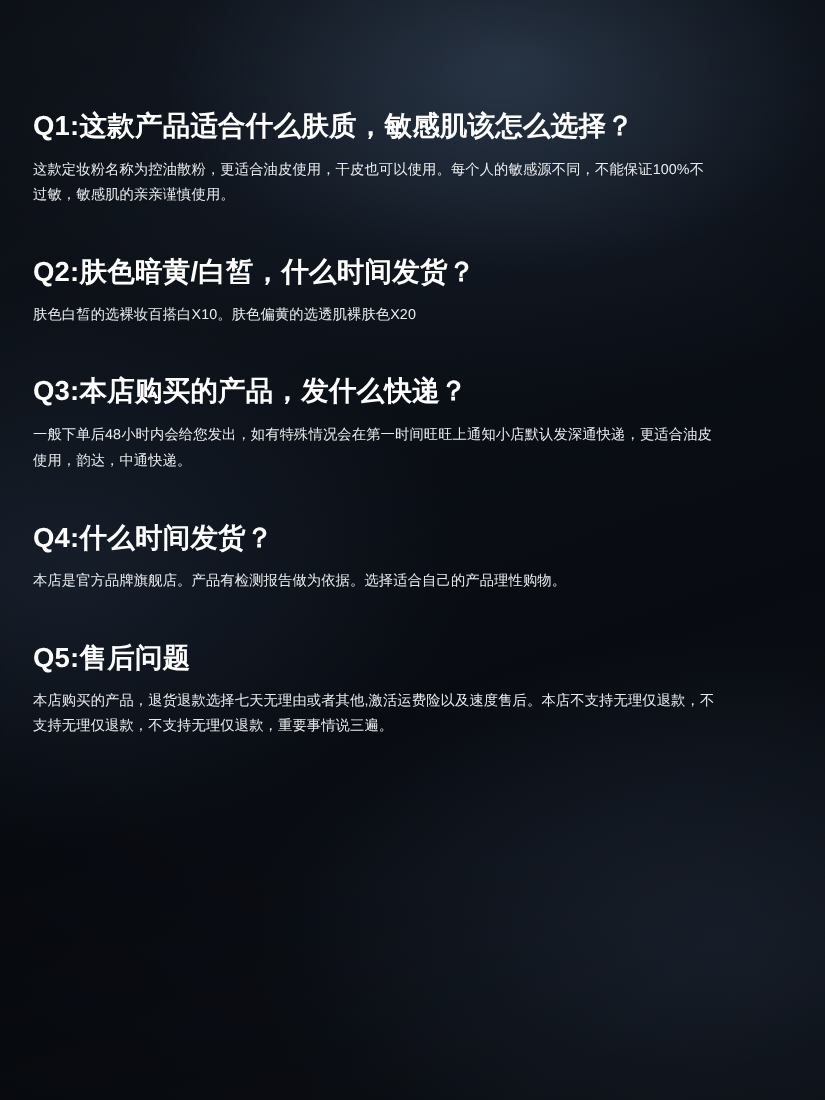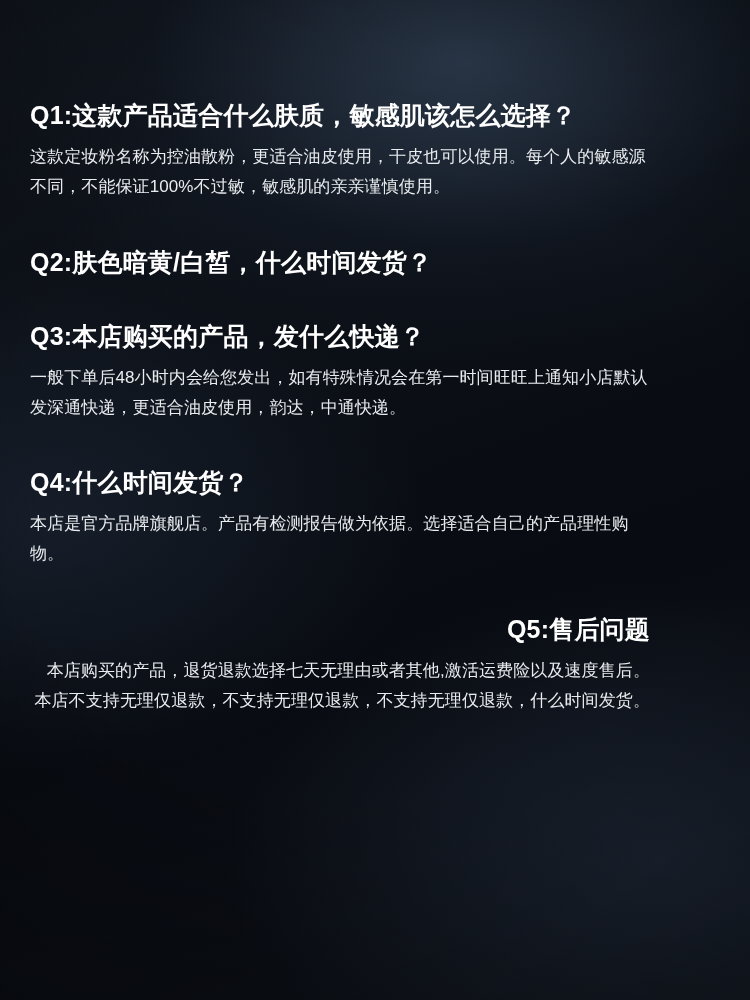--- a/index.html
+++ b/index.html
@@ -36,32 +36,31 @@
     top: 0;
     width: 680px;
     padding: 100px 30px 0 30px;
     box-sizing: border-box;
   }
   .qa-block {
     margin-bottom: 44px;
   }
   .qa-block:last-child {
     margin-bottom: 4px;
-    text-align: right;
   }
   .qa-question {
     font-size: 25px;
     font-weight: bold;
     color: #ffffff;
     letter-spacing: 0.2px;
     line-height: 1.2;
     margin: 0 0 12px 0;
   }
   .qa-answer {
-    font-size: 17px;
+    font-size: 13px;
     color: #e9ecef;
     line-height: 1.78;
     margin: 0;
     letter-spacing: 0.1px;
     font-weight: 400;
   }
 </style>
 </head>
 <body>
 
@@ -69,31 +68,32 @@
   <div class="vignette"></div>
   <div class="content">
 
     <div class="qa-block">
       <h2 class="qa-question">Q1:这款产品适合什么肤质，敏感肌该怎么选择？</h2>
       <p class="qa-answer">这款定妆粉名称为控油散粉，更适合油皮使用，干皮也可以使用。每个人的敏感源不同，不能保证100%不过敏，敏感肌的亲亲谨慎使用。</p>
     </div>
 
     <div class="qa-block">
       <h2 class="qa-question">Q2:肤色暗黄/白皙，什么时间发货？</h2>
+      <p class="qa-answer">肤色白皙的选裸妆百搭白X10。肤色偏黄的选透肌裸肤色X20</p>
     </div>
 
     <div class="qa-block">
       <h2 class="qa-question">Q3:本店购买的产品，发什么快递？</h2>
       <p class="qa-answer">一般下单后48小时内会给您发出，如有特殊情况会在第一时间旺旺上通知小店默认发深通快递，更适合油皮使用，韵达，中通快递。</p>
     </div>
 
     <div class="qa-block">
       <h2 class="qa-question">Q4:什么时间发货？</h2>
       <p class="qa-answer">本店是官方品牌旗舰店。产品有检测报告做为依据。选择适合自己的产品理性购物。</p>
     </div>
 
     <div class="qa-block">
       <h2 class="qa-question">Q5:售后问题</h2>
-      <p class="qa-answer">本店购买的产品，退货退款选择七天无理由或者其他,激活运费险以及速度售后。本店不支持无理仅退款，不支持无理仅退款，不支持无理仅退款，什么时间发货。</p>
+      <p class="qa-answer">本店购买的产品，退货退款选择七天无理由或者其他,激活运费险以及速度售后。本店不支持无理仅退款，不支持无理仅退款，不支持无理仅退款，重要事情说三遍。</p>
     </div>
 
   </div>
 </div>
 
 </body></html>

